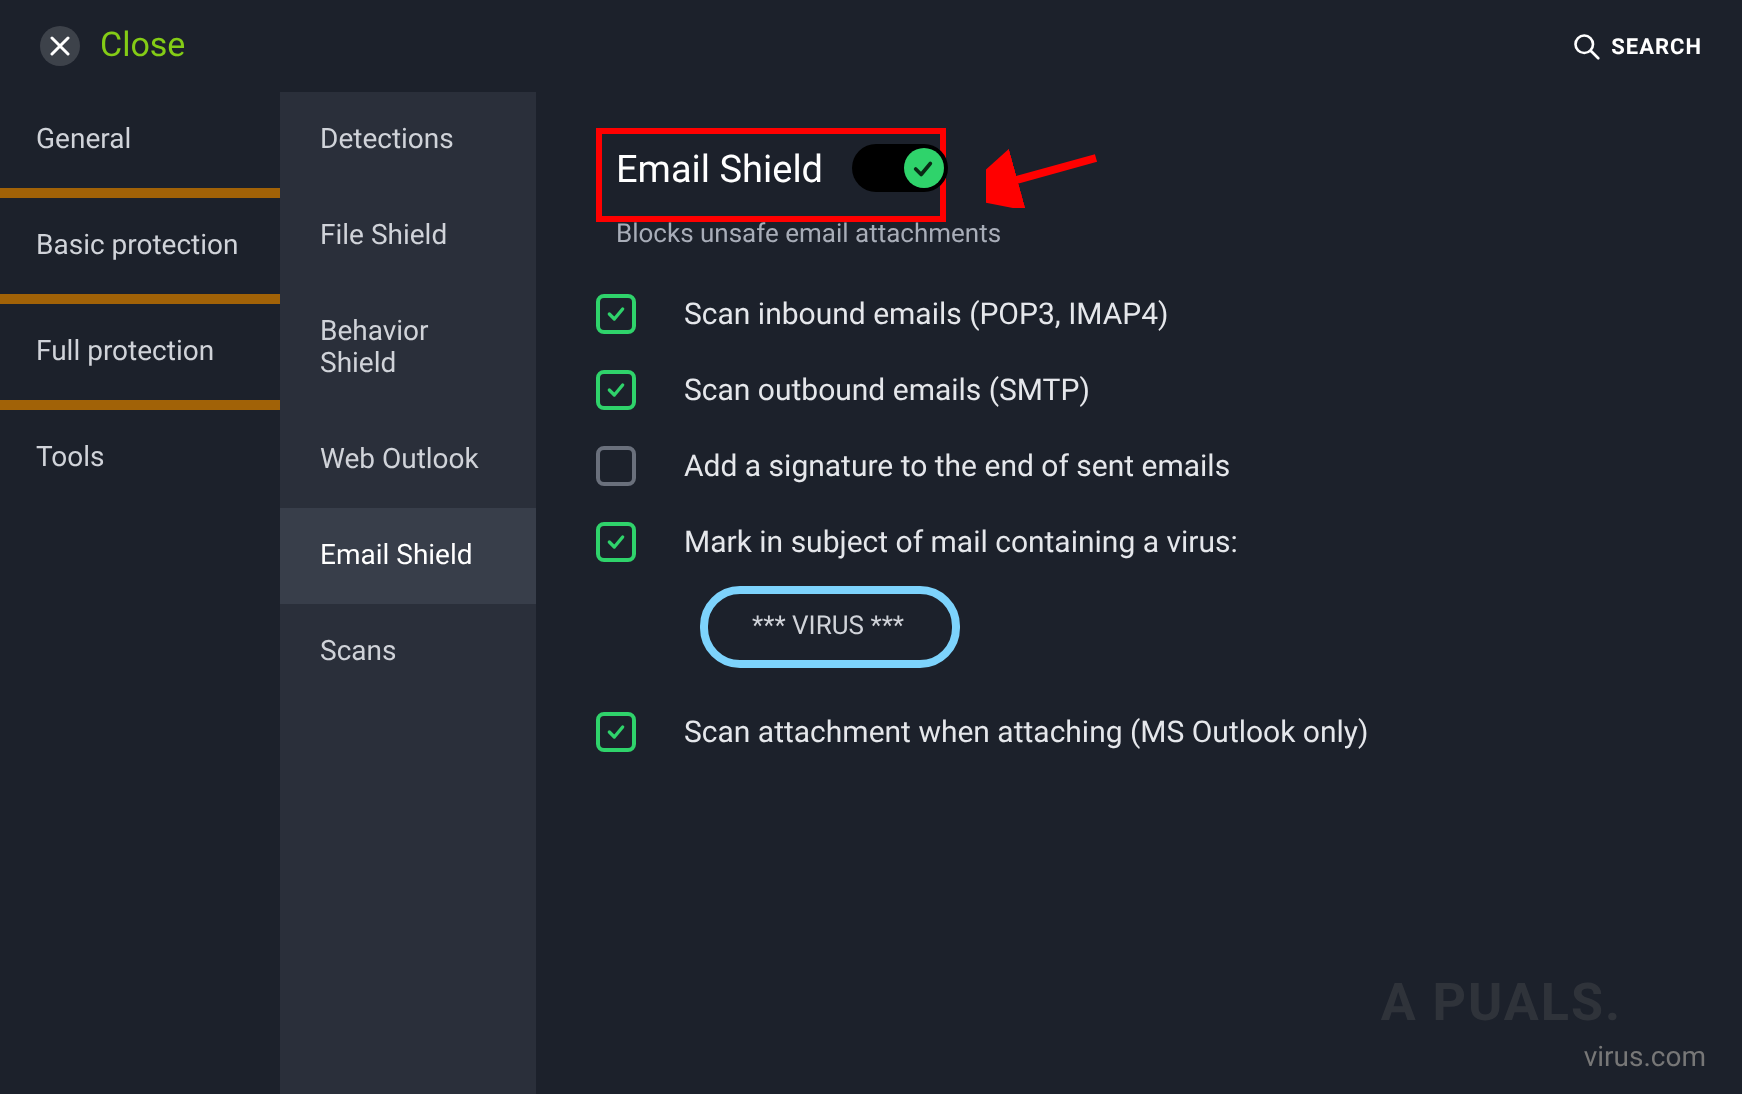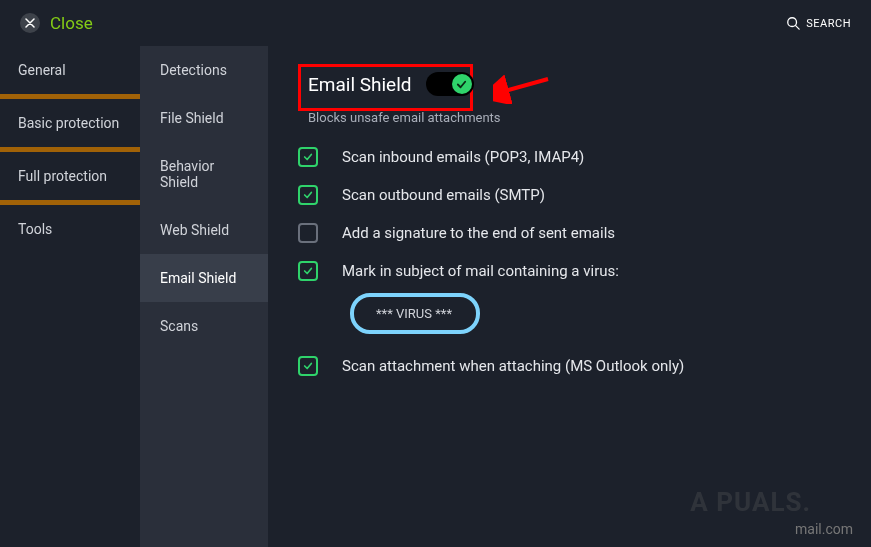--- a/index.html
+++ b/index.html
@@ -44,21 +44,21 @@
       font-size: 17px;
       color: #84cc16;
     }
     .search-btn {
       display: flex;
       align-items: center;
       gap: 6px;
       cursor: pointer;
       font-size: 11px;
       letter-spacing: 0.5px;
-      font-weight: 400;
+      font-weight: 700;
       color: #fff;
     }
     .search-icon {
       width: 14px;
       height: 14px;
     }
     .content {
       display: flex;
       height: calc(100% - 46px);
     }
@@ -241,21 +241,21 @@
     <div class="item">General</div>
     <div class="item">Basic protection</div>
     <div class="item">Full protection</div>
     <div class="item no-border">Tools</div>
   </div>
 
   <div class="sidebar-secondary">
     <div class="item">Detections</div>
     <div class="item">File Shield</div>
     <div class="item">Behavior Shield</div>
-    <div class="item">Web Shield</div>
+    <div class="item">Web Outlook</div>
     <div class="item active">Email Shield</div>
     <div class="item">Scans</div>
   </div>
 
   <div class="main">
     <div class="highlight-box"></div>
     <svg class="arrow" viewBox="0 0 60 30">
       <defs>
           <marker id="ah" markerWidth="8" markerHeight="8" refX="2" refY="4" orient="auto">
             <polygon points="0 0, 8 4, 0 8" fill="#ff0000"></polygon>
@@ -317,13 +317,13 @@
         <svg class="checkmark" viewBox="0 0 12 12">
             <path d="M2 6 L5 9 L10 3" stroke="#2fd36b" stroke-width="2" fill="none" stroke-linecap="round" stroke-linejoin="round"></path>
           </svg>
       </div>
       <span class="option-label">Scan attachment when attaching (MS Outlook only)</span>
     </div>
   </div>
 </div>
 
 <div class="logo">A  PUALS.</div>
-<div class="watermark">mail.com</div>
+<div class="watermark">virus.com</div>
 
 </body></html>

